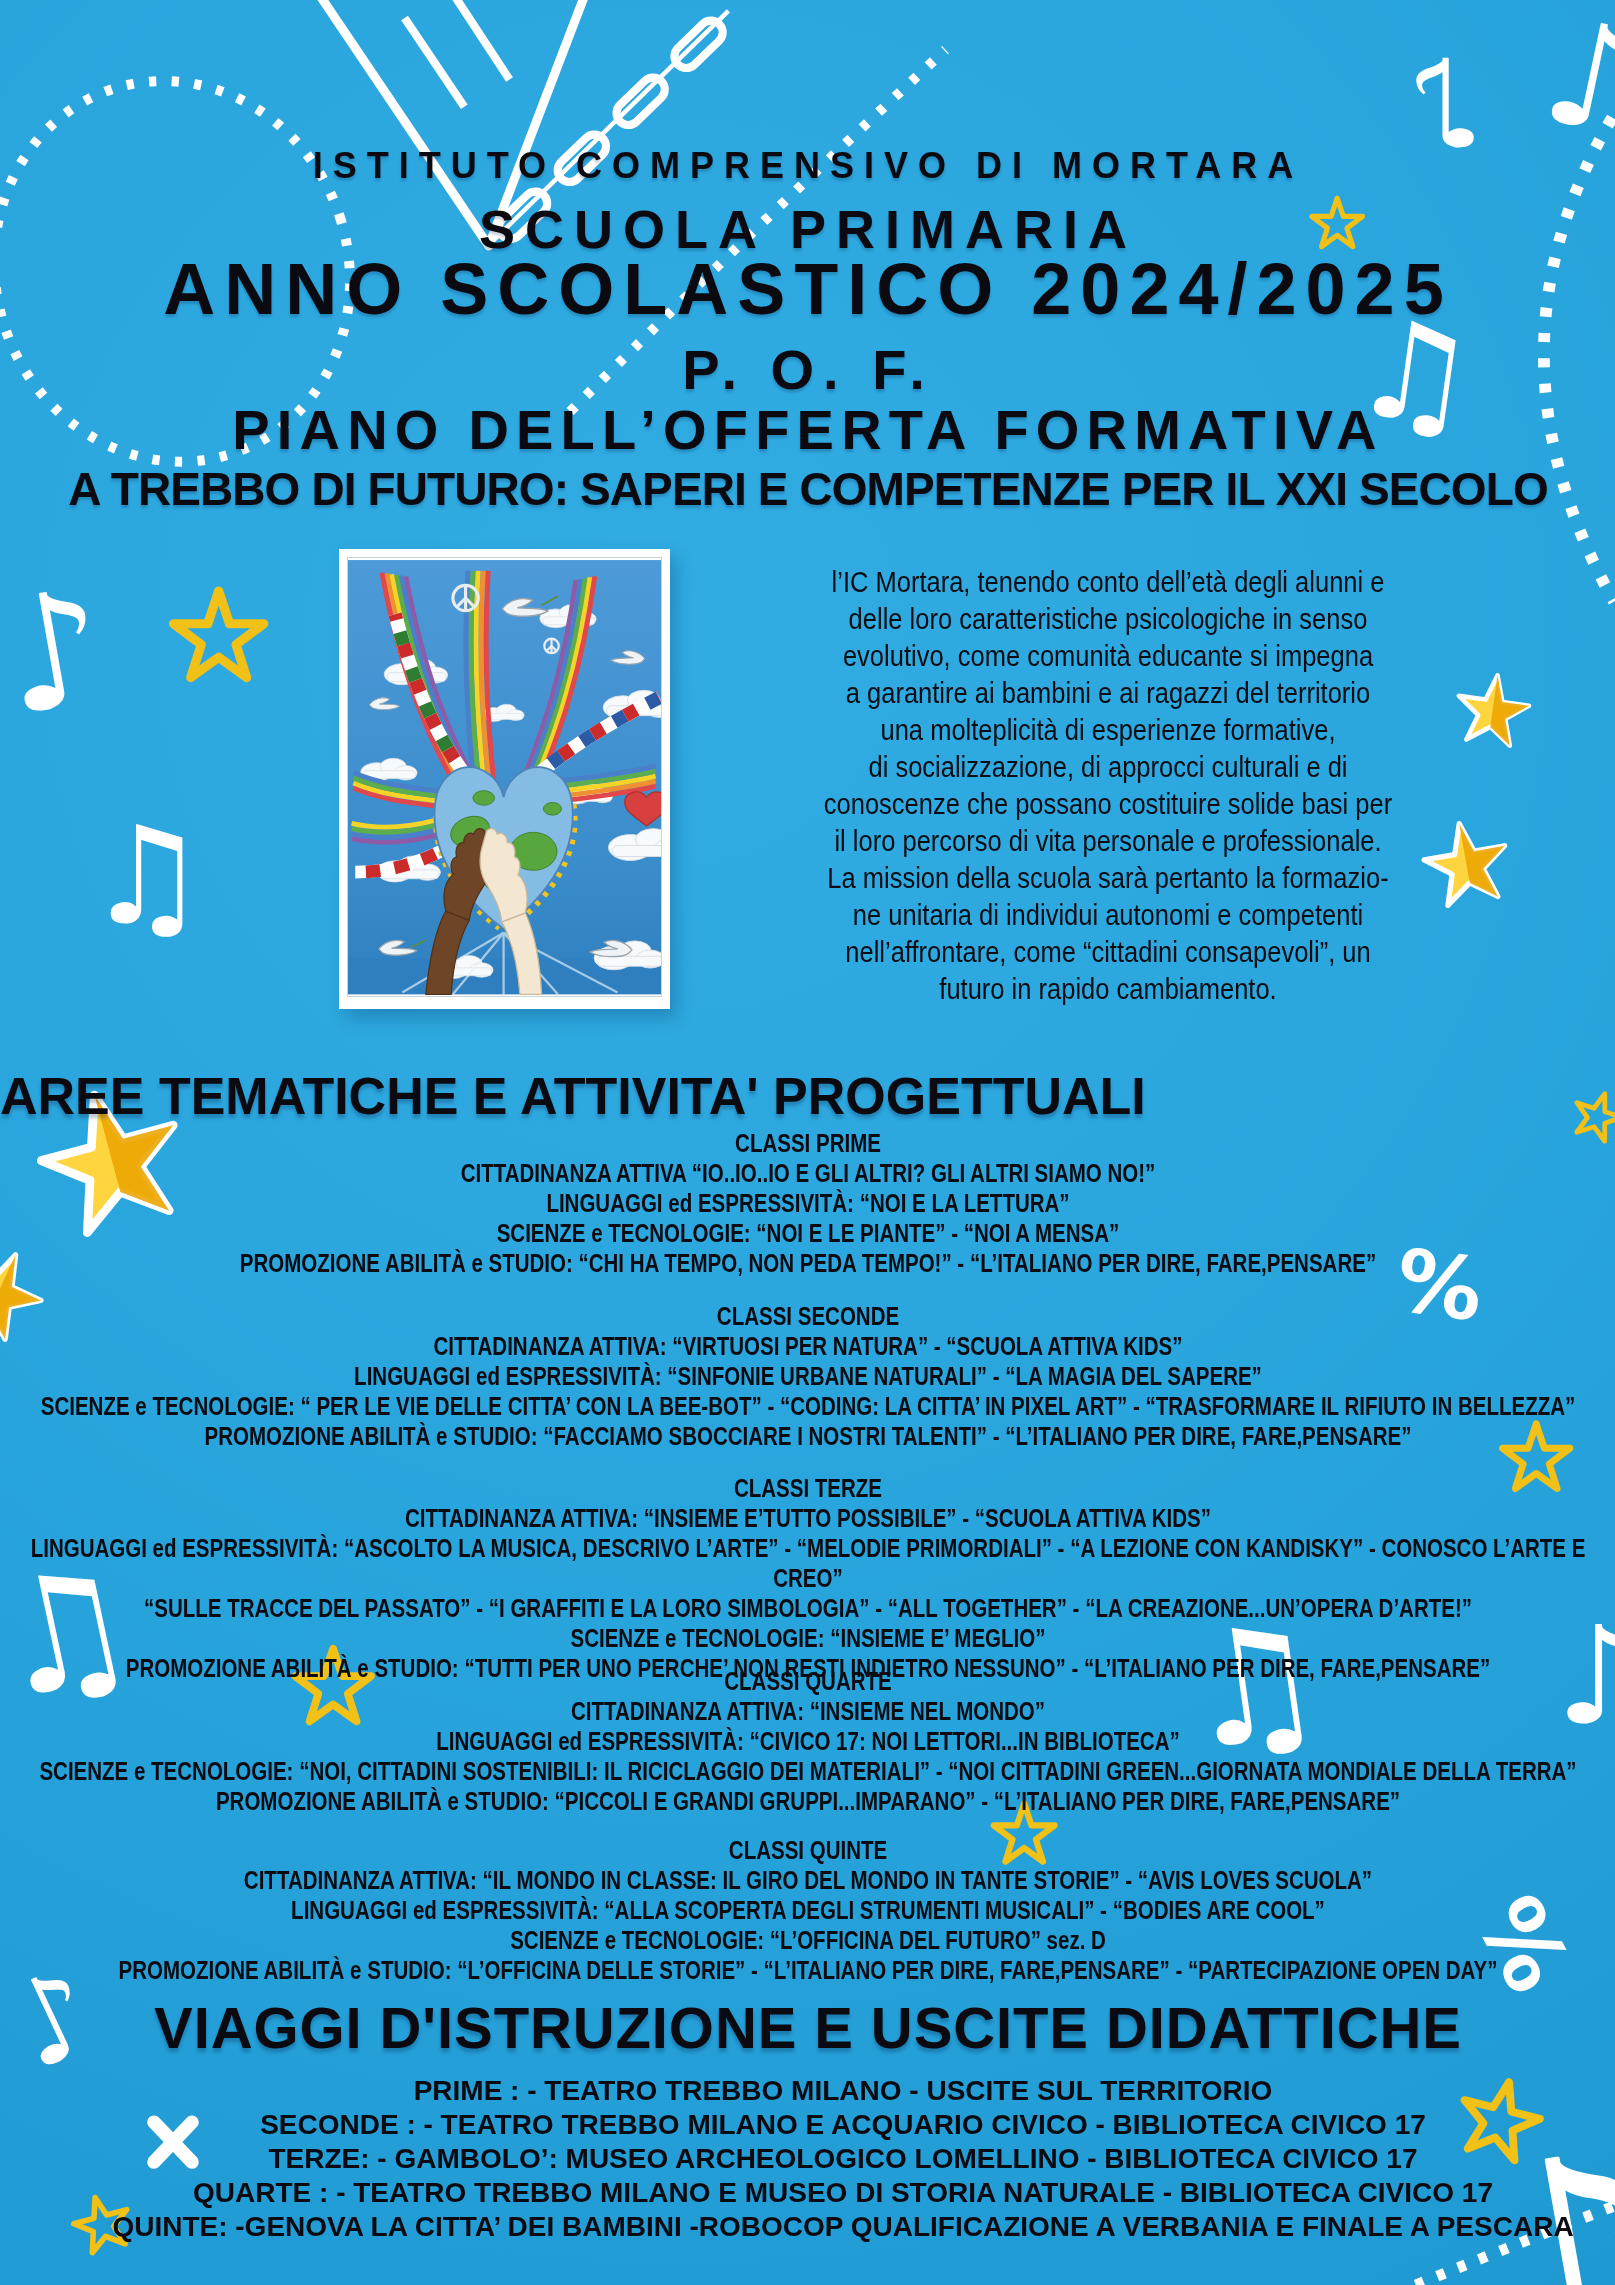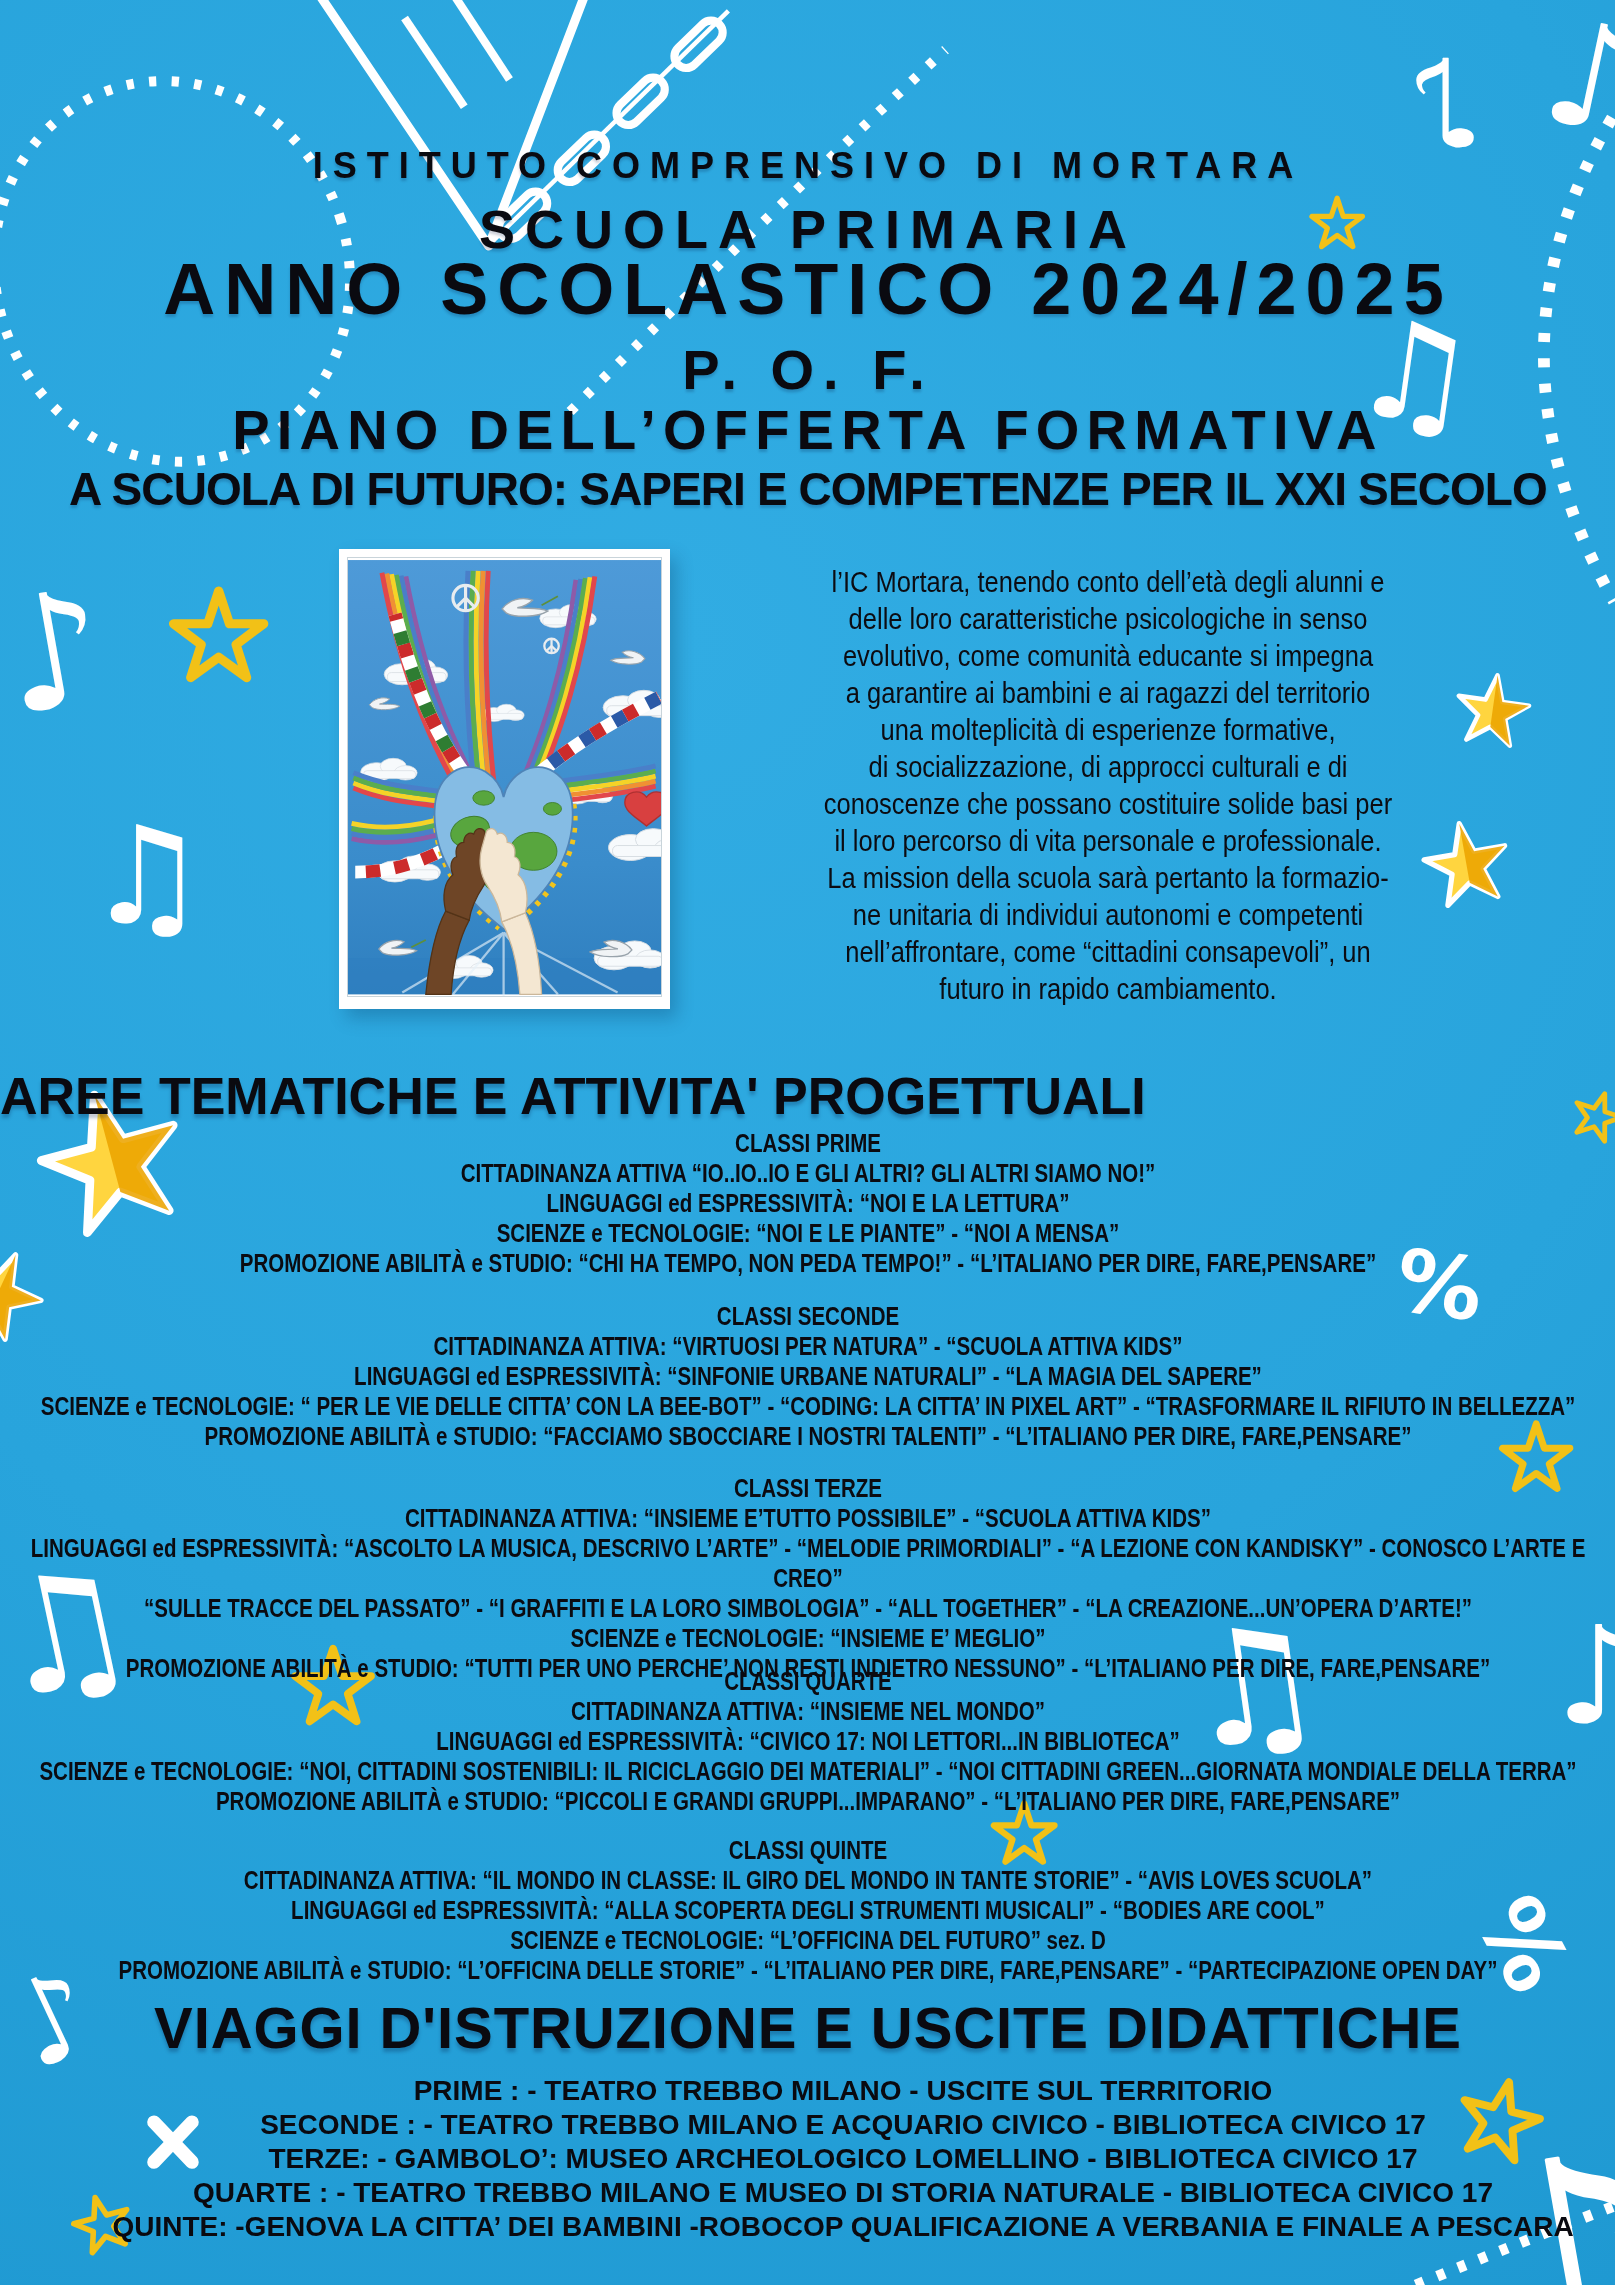--- a/index.html
+++ b/index.html
@@ -132,21 +132,21 @@
       </g>
     </g>
   </svg>
 
   <header class="title-block">
     <div class="t1">ISTITUTO COMPRENSIVO DI MORTARA</div>
     <div class="t2">SCUOLA PRIMARIA</div>
     <div class="t3">ANNO SCOLASTICO 2024/2025</div>
     <div class="t4">P. O. F.</div>
     <div class="t5">PIANO DELL’OFFERTA FORMATIVA</div>
-    <div class="subtitle">A SCUOLA DI FUTURO: SAPERI E COMPETENZE PER IL XXI SECOLO</div>
+    <div class="subtitle">A TREBBO DI FUTURO: SAPERI E COMPETENZE PER IL XXI SECOLO</div>
   </header>
 
   <figure class="artwork-frame" style="margin:0">
     <svg viewBox="0 0 346 480">
       <defs>
         <linearGradient id="sky" x1="0" y1="0" x2="0" y2="1">
           <stop offset="0" stop-color="#4E9AD8"></stop>
             <stop offset="0.7" stop-color="#3A8CCB"></stop>
             <stop offset="1" stop-color="#2F7FBF"></stop>
         </linearGradient>

